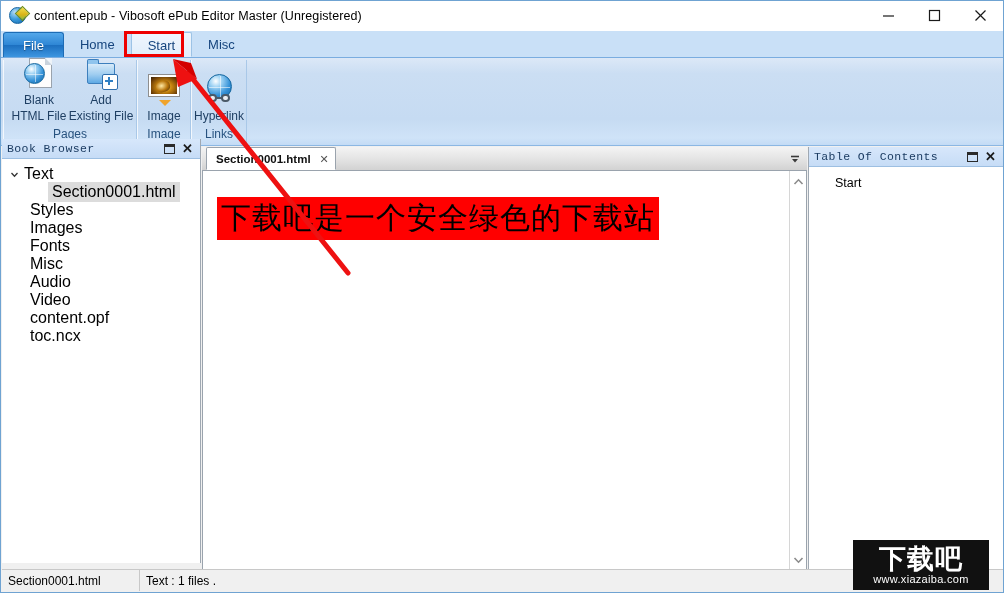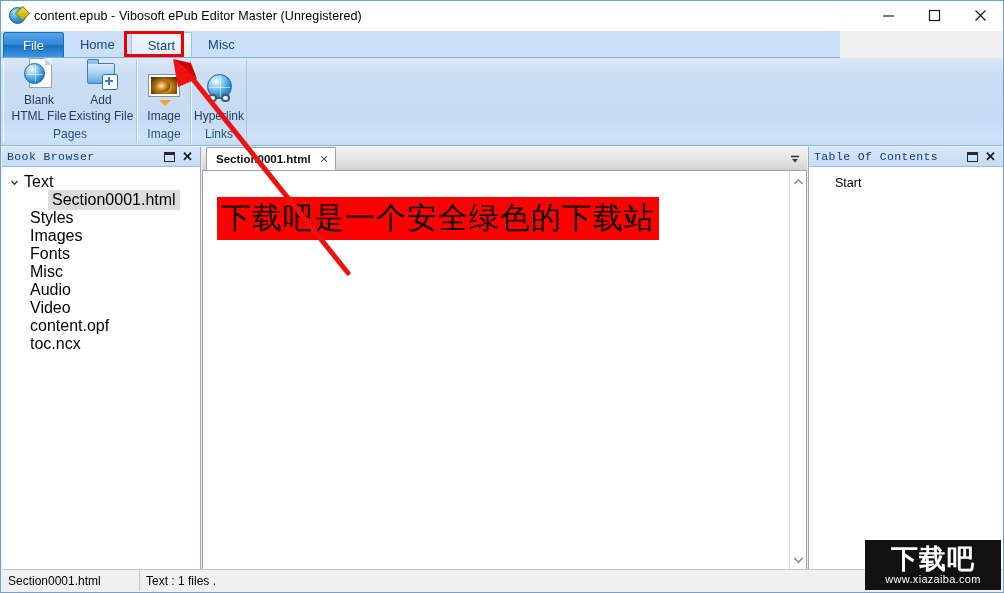--- a/index.html
+++ b/index.html
@@ -76,21 +76,21 @@
     align-items: center;
     justify-content: center;
     background: #ffffff;
   }
   .win-btn svg { display: block; }
 
   
   .tabstrip {
     position: absolute;
     left: 0; top: 30px;
-    width: 839px;
+    width: 1002px;
     height: 27px;
     background: #c9e0f7;
     display: flex;
     align-items: flex-end;
     border-bottom: 1px solid #7aade0;
     box-sizing: border-box;
   }
   .tab {
     height: 25px;
     line-height: 25px;
@@ -349,21 +349,21 @@
     font-family: "Liberation Sans", sans-serif;
     font-size: 13px;
     line-height: 11px;
     color: #1a1a1a;
     font-weight: bold;
   }
 
   
   .book-browser {
     position: absolute;
-    left: 1px; top: 146px;
+    left: 1px; top: 138px;
     width: 199px;
     height: 424px;
     background: #ffffff;
     border-right: 1px solid #9fa8b2;
     box-sizing: border-box;
   }
   .tree {
     padding: 6px 8px 0 0;
     font-size: 16px;
     color: #000;
@@ -517,21 +517,21 @@
     align-items: center;
     padding-left: 6px;
     box-sizing: border-box;
   }
   .sb-cell.c1 { width: 138px; border-right: 1px solid #c8c8c8; }
   .sb-cell.c2 { flex: 1; }
 
   
   .watermark {
     position: absolute;
-    right: 2px; bottom: 2px;
+    right: 14px; bottom: 2px;
     width: 136px;
     height: 50px;
     background: #111111;
     z-index: 60;
     display: flex;
     flex-direction: column;
     align-items: center;
     justify-content: center;
     overflow: hidden;
   }

